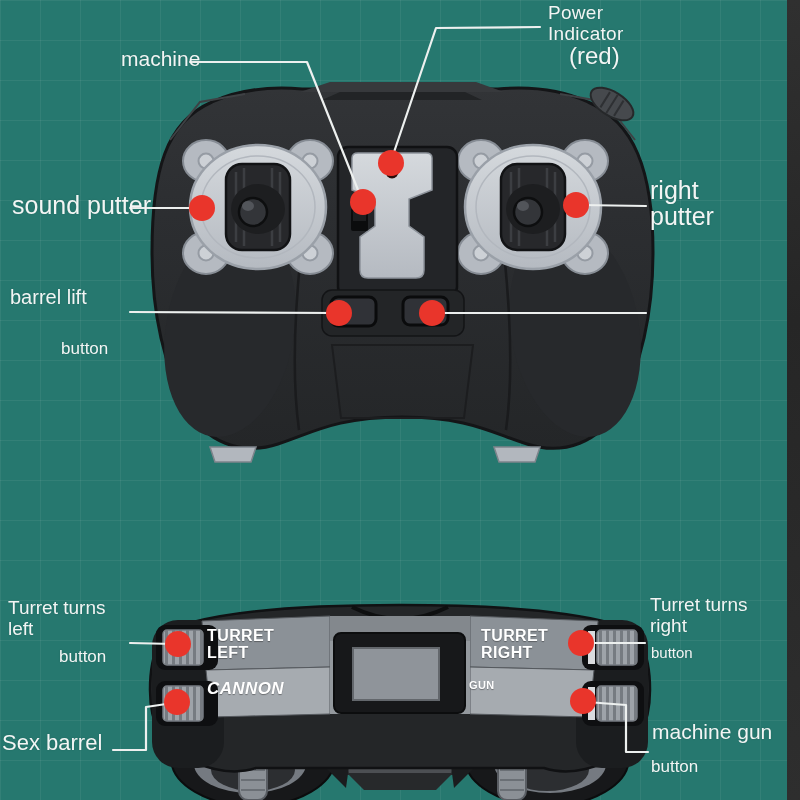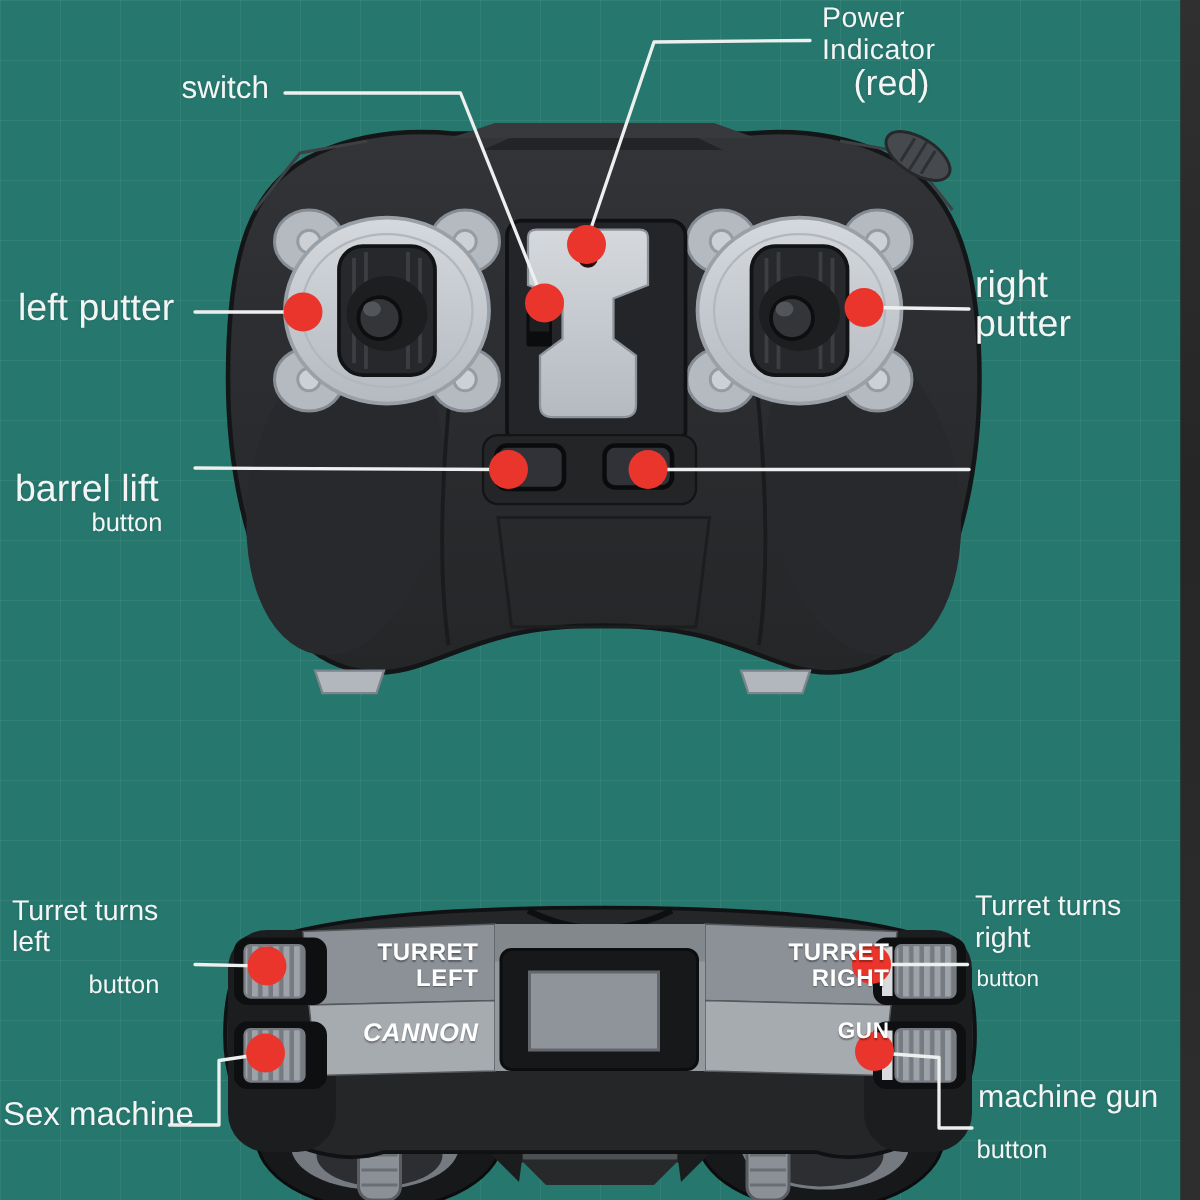--- a/index.html
+++ b/index.html
@@ -27,39 +27,39 @@
   .art{position:absolute;left:0;top:0;}
   .lbl{
     position:absolute;color:var(--label-text);white-space:pre-line;
     line-height:1.15;text-shadow:0 0 2px rgba(0,0,0,.15);
   }
   #lbl-power{left:548px;top:3px;font-size:19px;line-height:1.1;letter-spacing:.3px;}
   #lbl-power-sub{left:569px;top:42px;font-size:24px;}
   #lbl-switch{left:121px;top:47px;font-size:21px;}
   #lbl-left-putter{left:12px;top:191px;font-size:25px;}
   #lbl-right-putter{left:650px;top:177px;font-size:25px;line-height:1.05;}
-  #lbl-barrel{left:10px;top:312px;font-size:25px;text-align:center;}
+  #lbl-barrel{left:10px;top:286px;font-size:20px;text-align:center;}
   #lbl-barrel-sub{left:61px;top:339px;font-size:17px;}
   #lbl-sound{left:649px;top:300px;font-size:22px;}
   #lbl-turret-left{left:8px;top:598px;font-size:19px;line-height:1.1;}
   #lbl-turret-left-sub{left:59px;top:647px;font-size:17px;}
   #lbl-turret-right{left:650px;top:595px;font-size:19px;line-height:1.1;}
   #lbl-turret-right-sub{left:651px;top:644px;font-size:15px;}
   #lbl-sex{left:2px;top:730px;font-size:22px;}
   #lbl-machine{left:652px;top:720px;font-size:21px;}
   #lbl-machine-sub{left:651px;top:757px;font-size:17px;}
   .devlbl{
-    position:absolute;color:#ffffff;font-weight:bold;text-align:right;
+    position:absolute;color:#ffffff;font-weight:bold;text-align:left;
     white-space:pre-line;letter-spacing:.4px;line-height:1.05;
     text-shadow:0 1px 1px rgba(0,0,0,.35);
   }
   #dev-turret-left{left:207px;top:628px;width:112px;font-size:16px;}
   #dev-cannon{left:207px;top:680px;width:112px;font-size:17px;font-style:italic;}
   #dev-turret-right{left:481px;top:628px;width:112px;font-size:16px;}
-  #dev-gun{left:481px;top:680px;width:112px;font-size:15px;}
+  #dev-gun{left:469px;top:680px;width:112px;font-size:11px;}
 </style>
 </head>
 <body>
 
 <div class="stage">
 
   <div class="dark-strip"></div>
 
   <svg class="art" width="800" height="800" viewBox="0 0 800 800">
     <defs>
@@ -242,33 +242,33 @@
       <circle cx="178" cy="644" r="13"></circle>
       <circle cx="177" cy="702" r="13"></circle>
       <circle cx="581" cy="643" r="13"></circle>
       <circle cx="583" cy="701" r="13"></circle>
     </g>
   </svg>
 
   <div class="lbl" id="lbl-power">Power
 Indicator</div>
   <div class="lbl" id="lbl-power-sub">(red)</div>
-  <div class="lbl" id="lbl-switch">switch</div>
-  <div class="lbl" id="lbl-left-putter">left putter</div>
+  <div class="lbl" id="lbl-switch">machine</div>
+  <div class="lbl" id="lbl-left-putter">sound putter</div>
   <div class="lbl" id="lbl-right-putter">right
 putter</div>
   <div class="lbl" id="lbl-barrel">barrel lift</div>
   <div class="lbl" id="lbl-barrel-sub">button</div>
   <div class="lbl" id="lbl-turret-left">Turret turns
 left</div>
   <div class="lbl" id="lbl-turret-left-sub">button</div>
   <div class="lbl" id="lbl-turret-right">Turret turns
 right</div>
   <div class="lbl" id="lbl-turret-right-sub">button</div>
-  <div class="lbl" id="lbl-sex">Sex machine</div>
+  <div class="lbl" id="lbl-sex">Sex barrel</div>
   <div class="lbl" id="lbl-machine">machine gun</div>
   <div class="lbl" id="lbl-machine-sub">button</div>
 
   <div class="devlbl" id="dev-turret-left">TURRET
 LEFT</div>
   <div class="devlbl" id="dev-cannon">CANNON</div>
   <div class="devlbl" id="dev-turret-right">TURRET
 RIGHT</div>
   <div class="devlbl" id="dev-gun">GUN</div>
 

